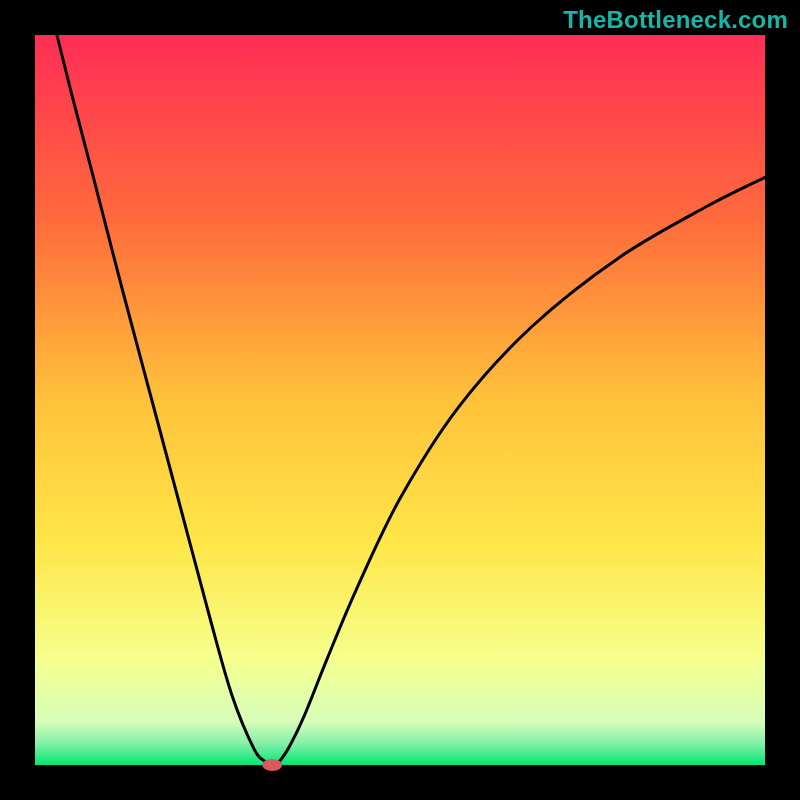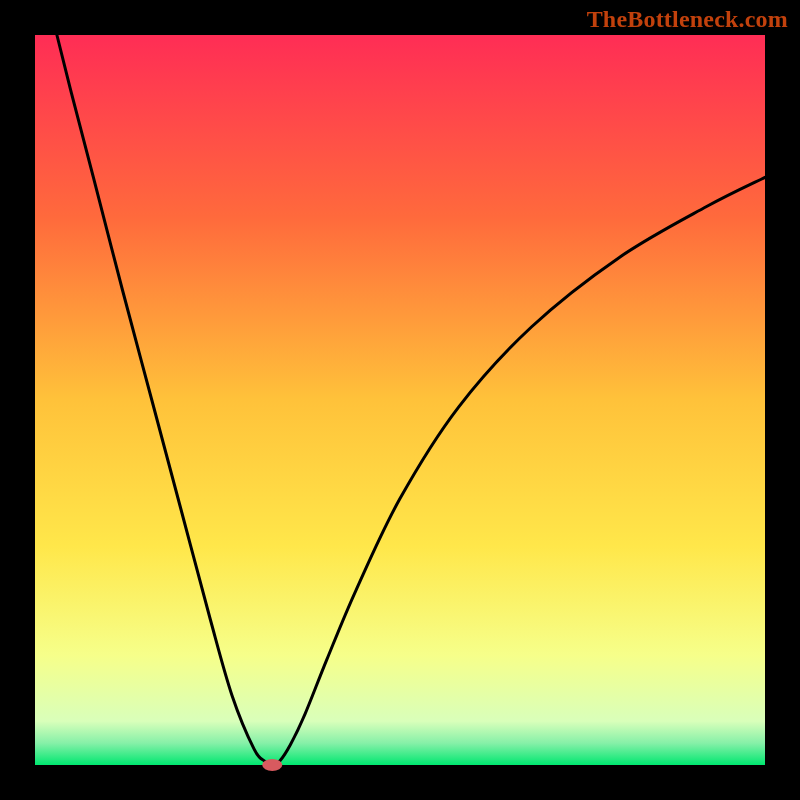--- a/index.html
+++ b/index.html
@@ -11,23 +11,23 @@
     overflow: hidden;
   }
   .frame {
     position: relative;
     width: 800px;
     height: 800px;
     background: #000;
   }
   .watermark {
     position: absolute;
-    font-family: Liberation Serif, serif;
+    font-family: Liberation Sans, sans-serif;
     font-weight: 600;
-    color: #c2410c;
+    color: #14b8a6;
     letter-spacing: 0.2px;
     white-space: nowrap;
   }
   svg {
     display: block;
   }
 </style>
 </head>
 <body>
 

